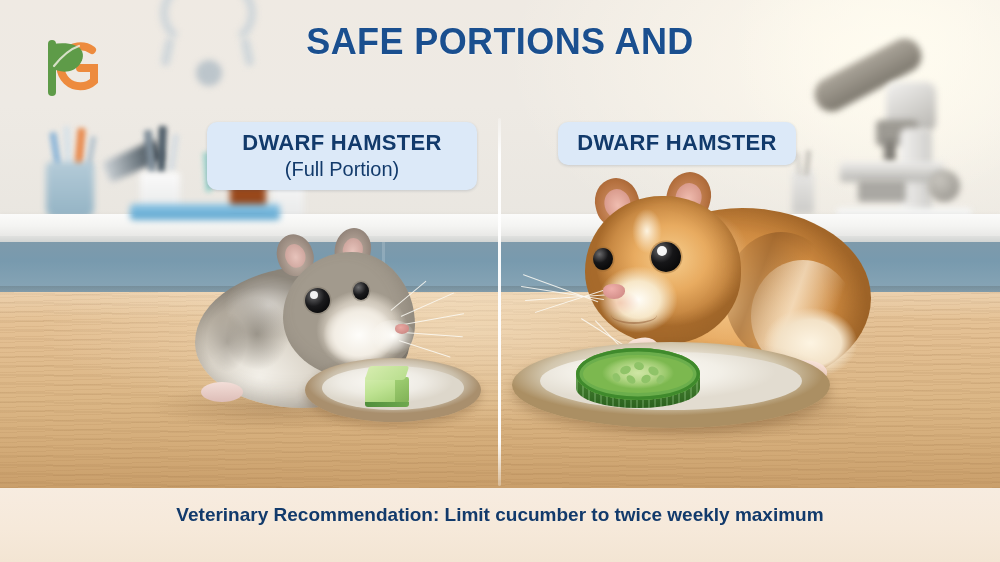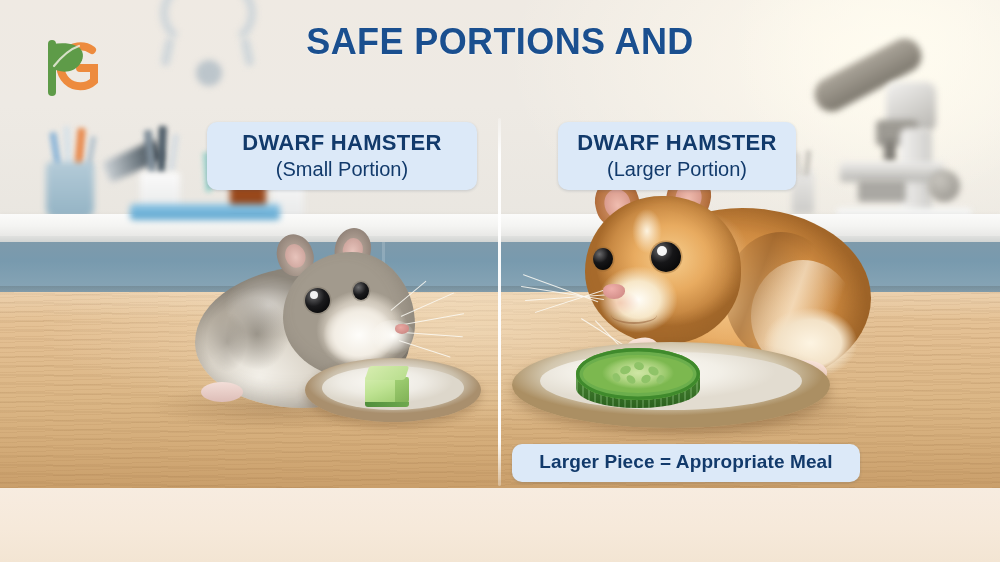--- a/index.html
+++ b/index.html
@@ -591,27 +591,26 @@
       </g>
     </svg>
   </div>
 
   <div class="title">
     <div>SAFE PORTIONS AND</div>
   </div>
 
   <div class="badge badge-top badge-dwarf">
     <span class="bt">DWARF HAMSTER</span>
-    <span class="bs">(Small Portion)</span>
+    <span class="bs">(Full Portion)</span>
   </div>
 
   <div class="badge badge-top badge-syrian">
     <span class="bt">DWARF HAMSTER</span>
-    <span class="bs">(Larger Portion)</span>
-  </div>
-
-  <div class="badge badge-bot badge-larger">Larger Piece = Appropriate Meal</div>
+  </div>
+
 
   <div class="footer-band"></div>
   <div class="footer-text">
+    <div>Veterinary Recommendation: Limit cucumber to twice weekly maximum</div>
   </div>
 
 </div>
 
 </body></html>

